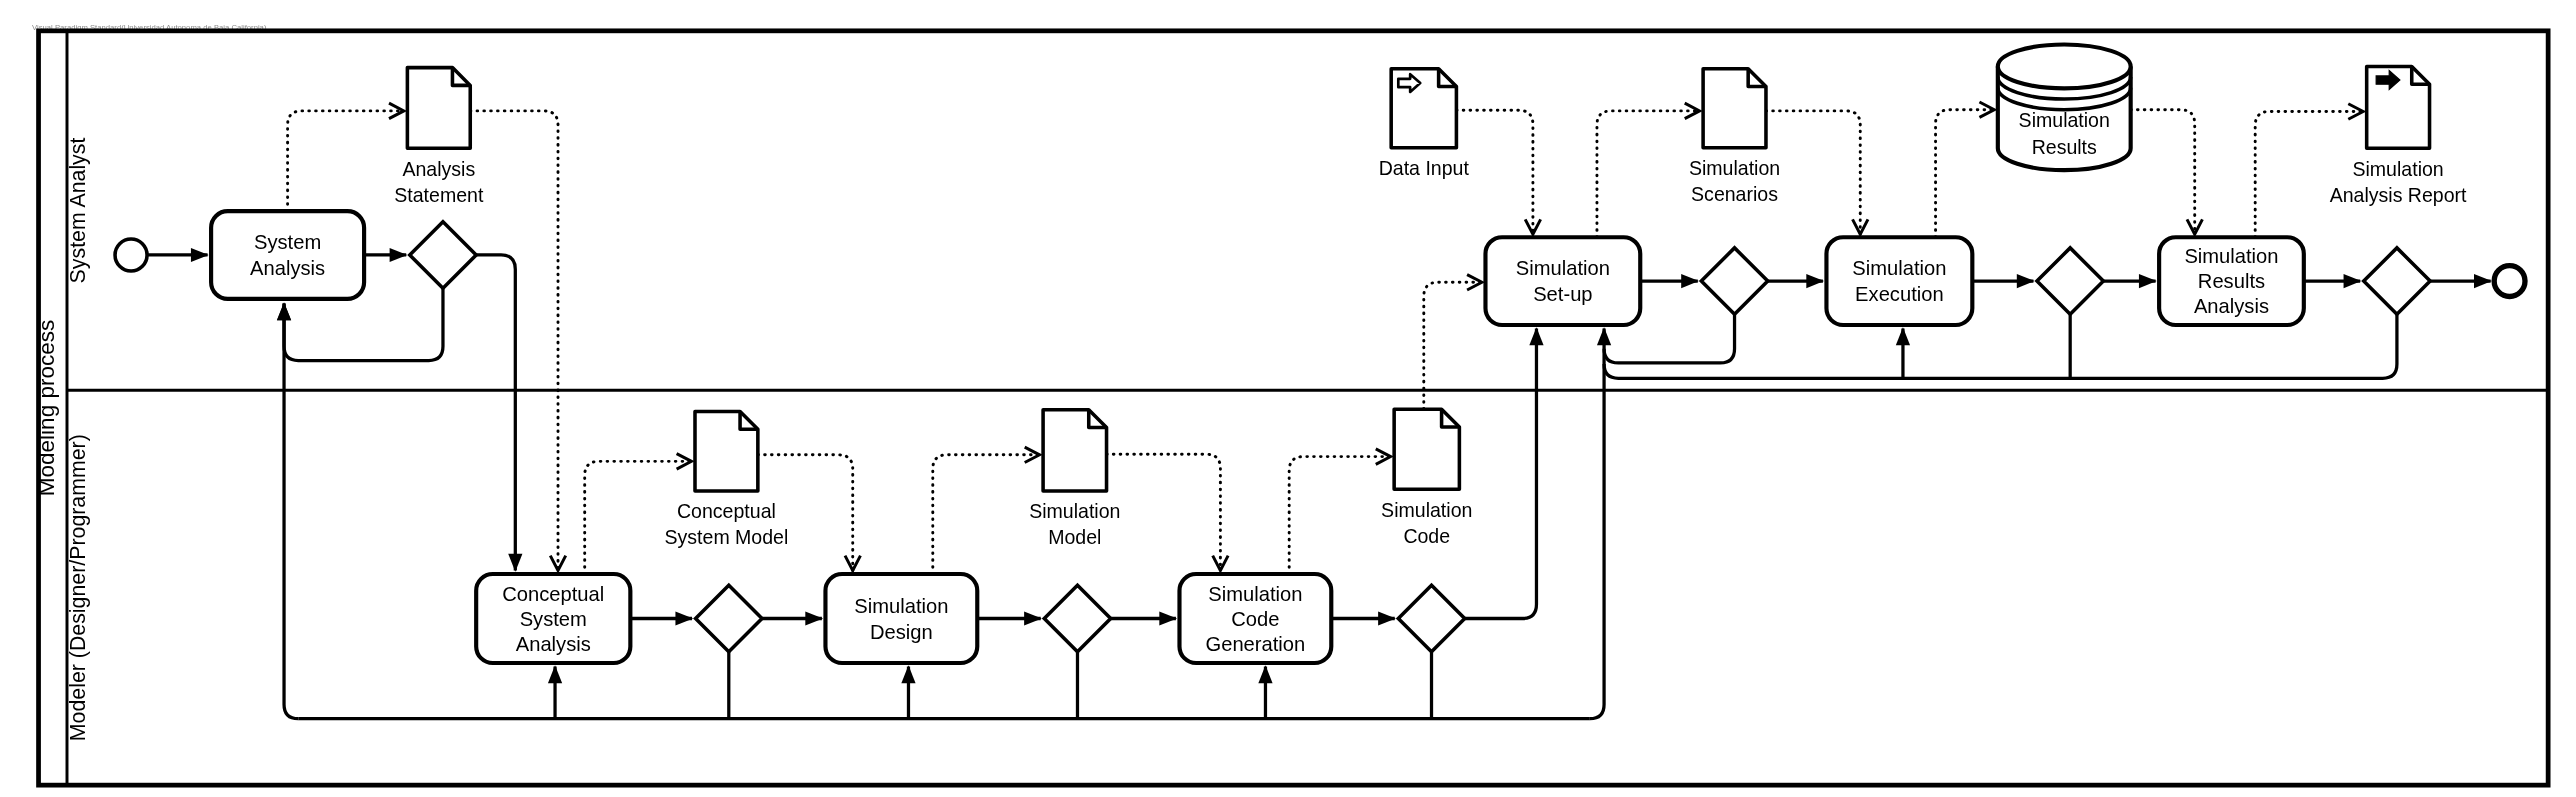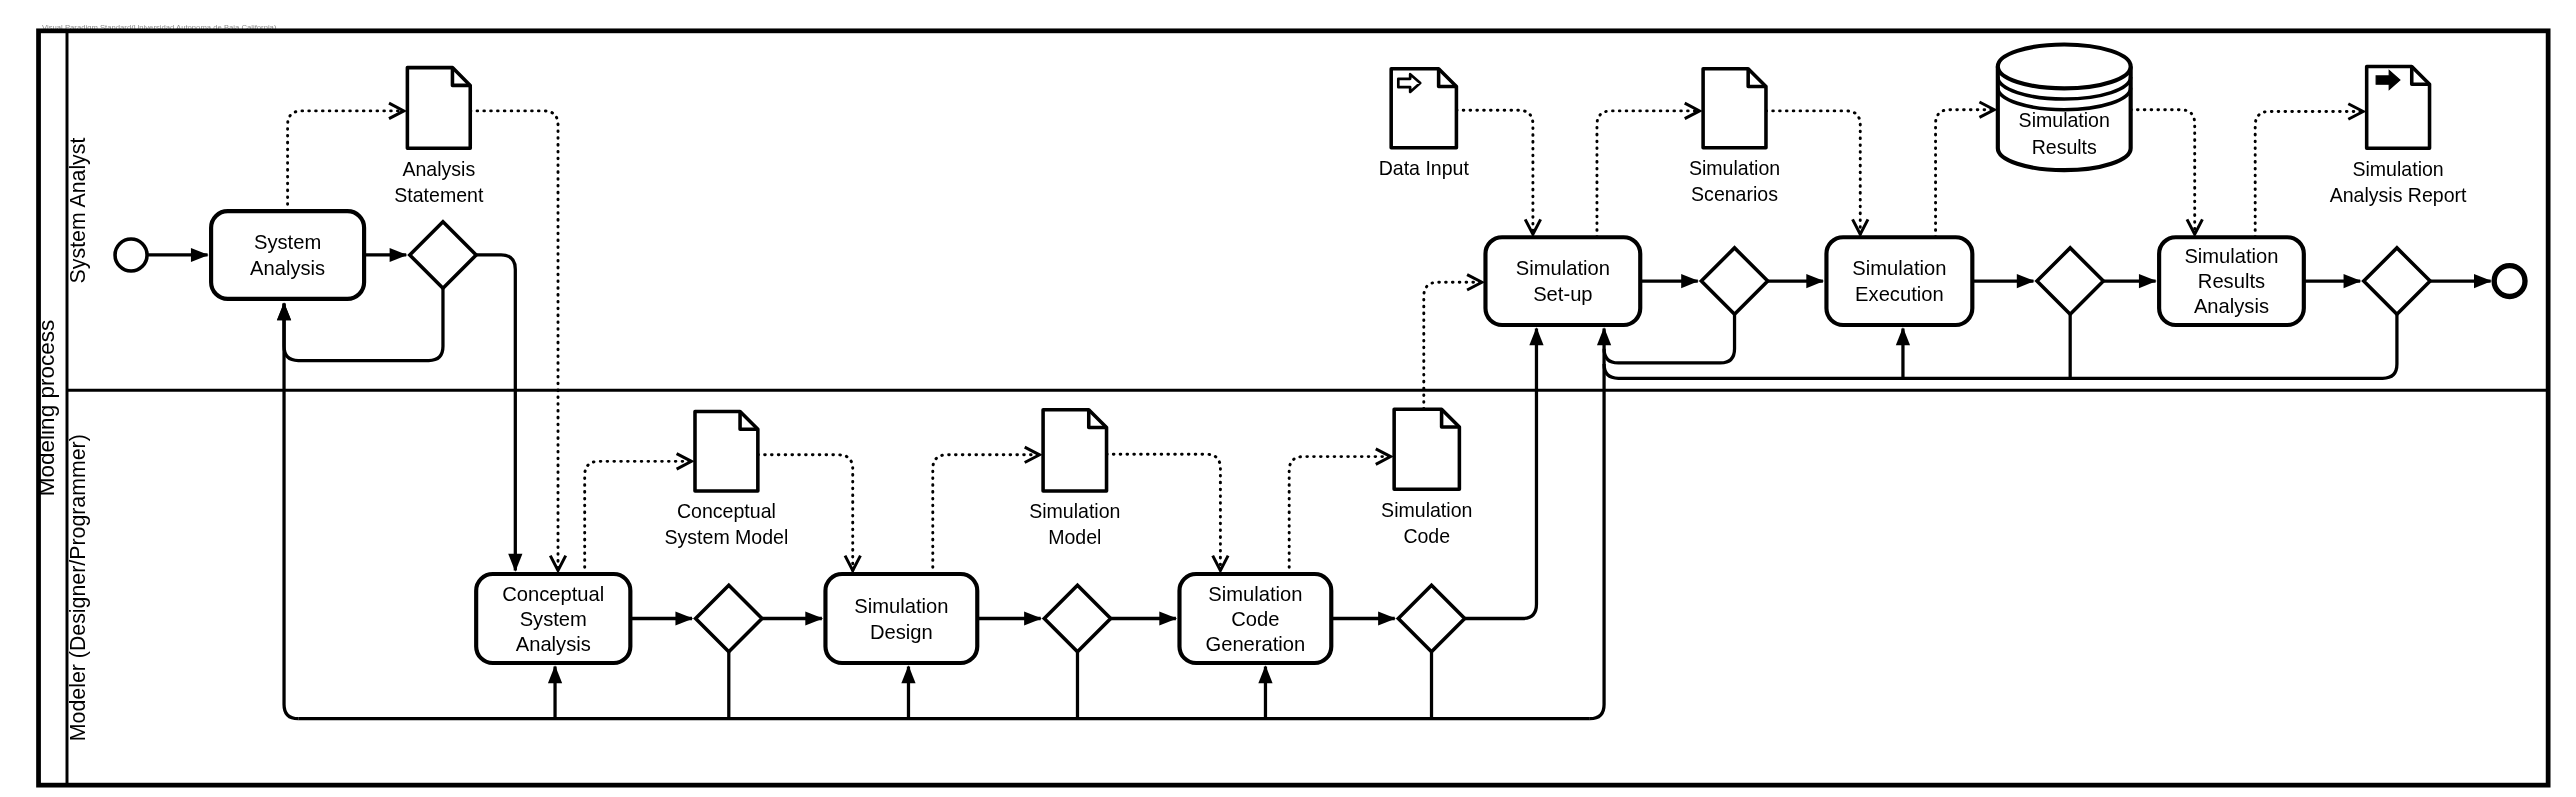--- a/index.html
+++ b/index.html
@@ -1,18 +1,18 @@
 <!DOCTYPE html>
 <html style="font-size:9.5px"><head>
 <meta charset="utf-8">
 <style>
   html,body{margin:0;padding:0;background:#ffffff;}
   #stage{position:relative;width:2576px;height:797px;background:#fff;overflow:hidden;
          font-family:"Liberation Sans","DejaVu Sans",sans-serif;}
-  #watermark{position:absolute;left:42px;top:22.5px;font-size:7.7px;color:#8c8c8c;
+  #watermark{position:absolute;left:32px;top:22.5px;font-size:7.7px;color:#8c8c8c;
              letter-spacing:0px;white-space:nowrap;}
   svg{position:absolute;left:0;top:0;}
   svg text{font-family:"Liberation Sans","DejaVu Sans",sans-serif;fill:#000;}
   .node-label{font-size:34px;}
   .doc-label{font-size:33px;}
   .lane-label{font-size:36px;}
   .pool-title{font-size:38px;}
 </style>
 </head>
 <body>

